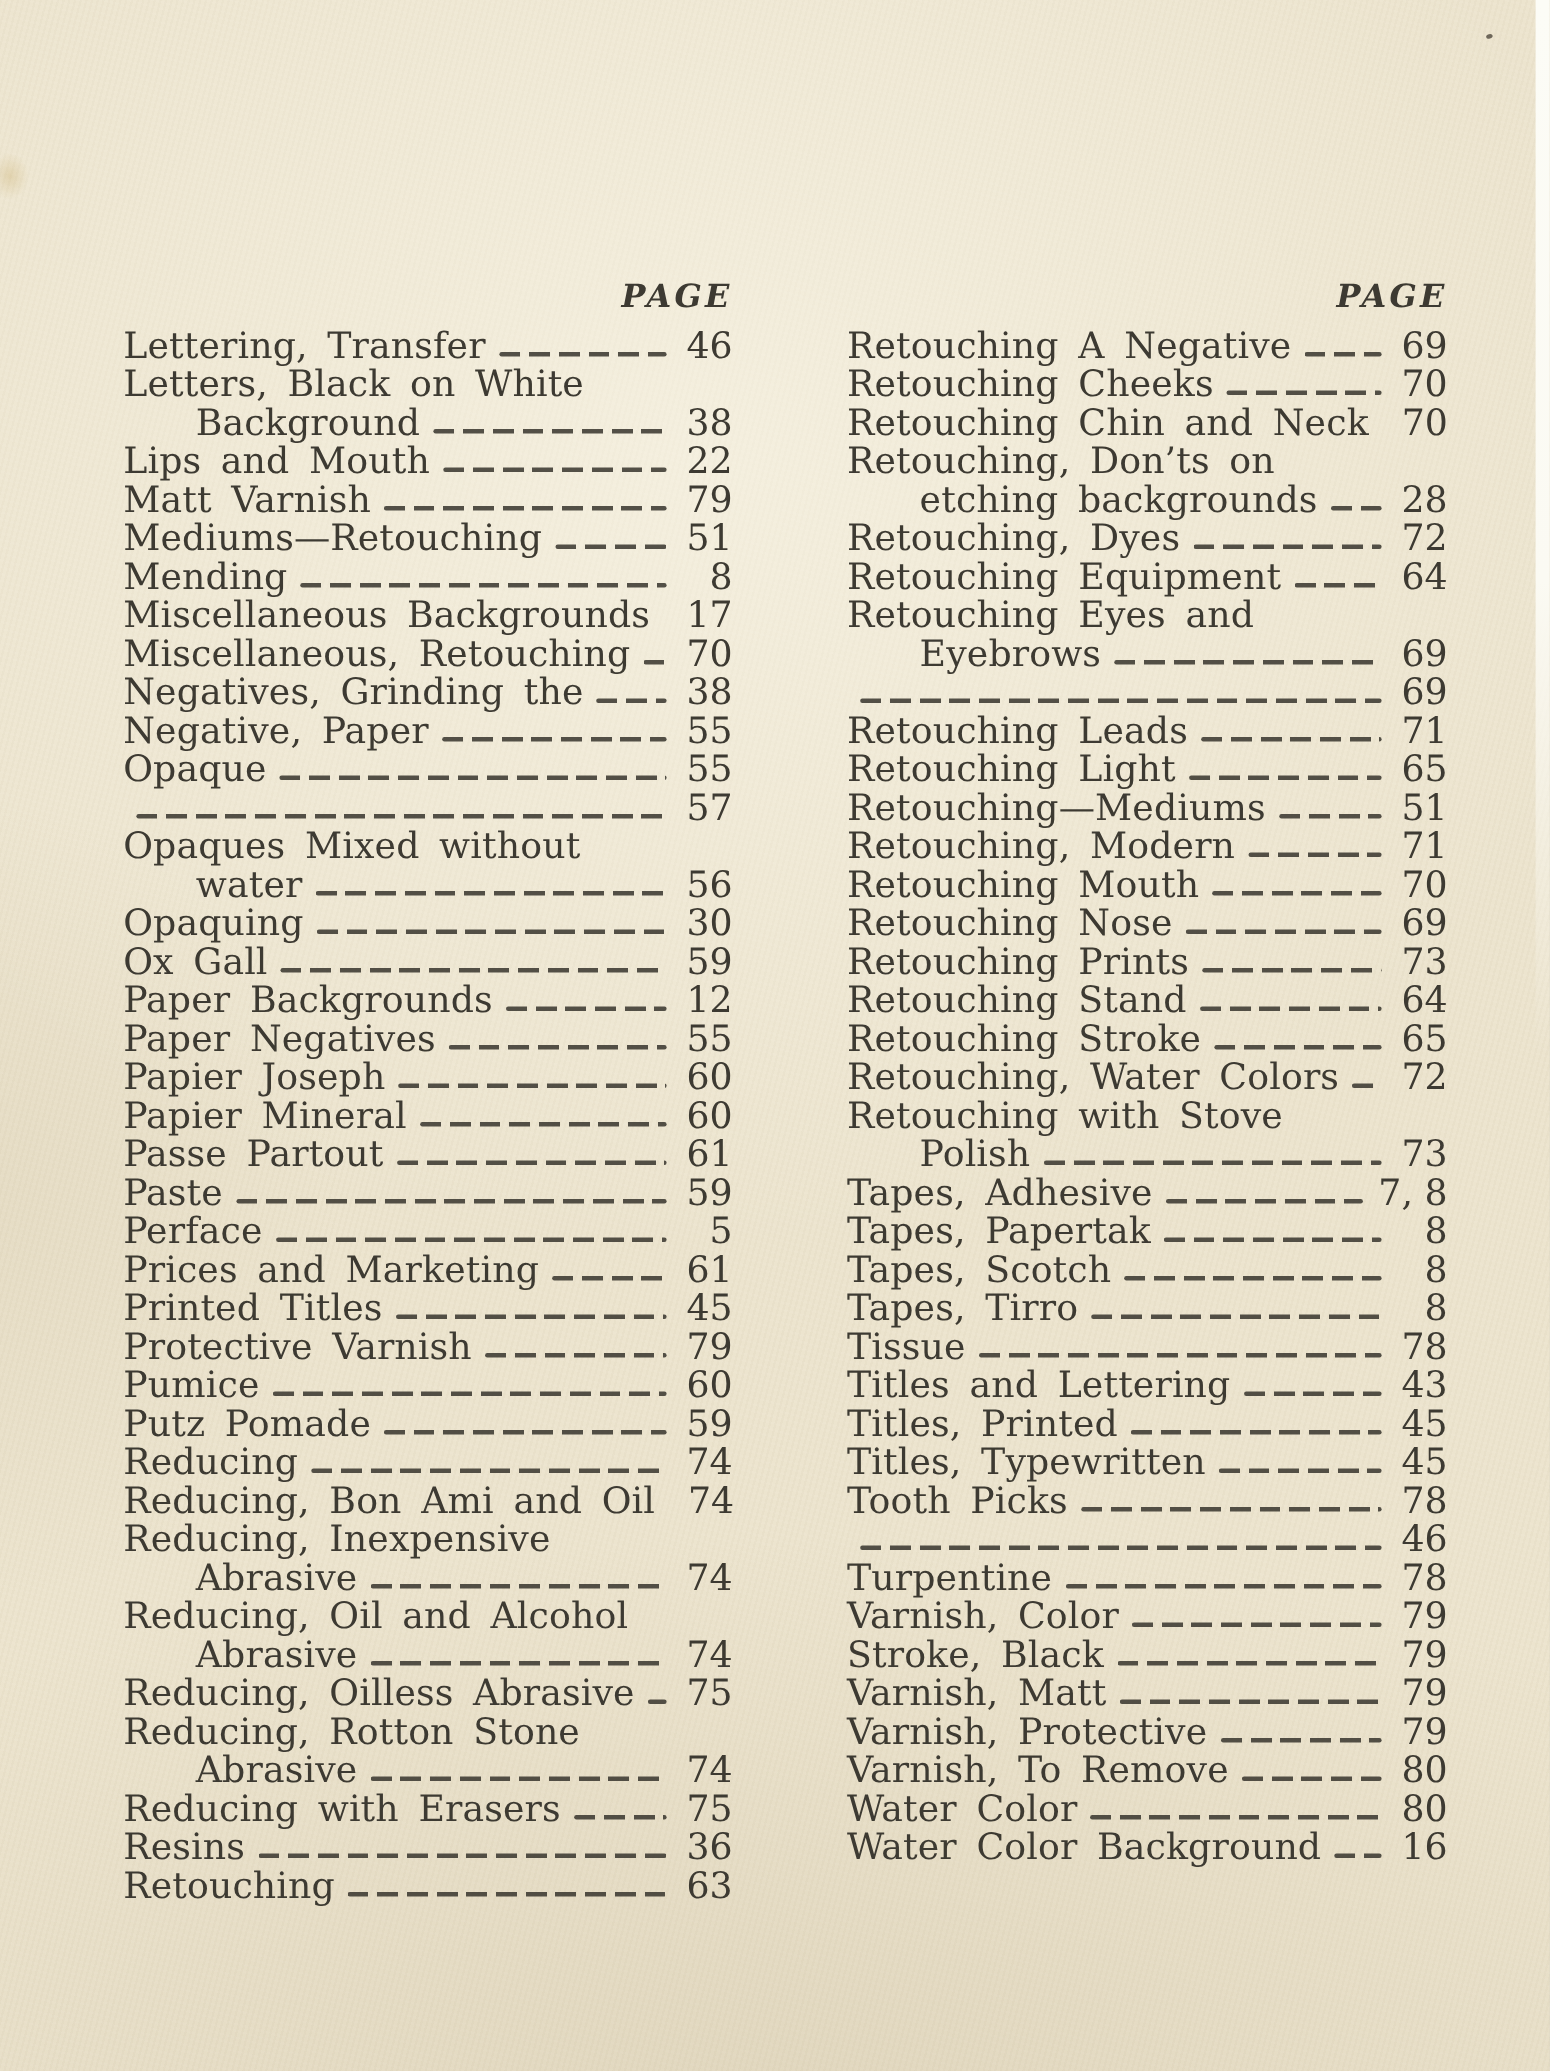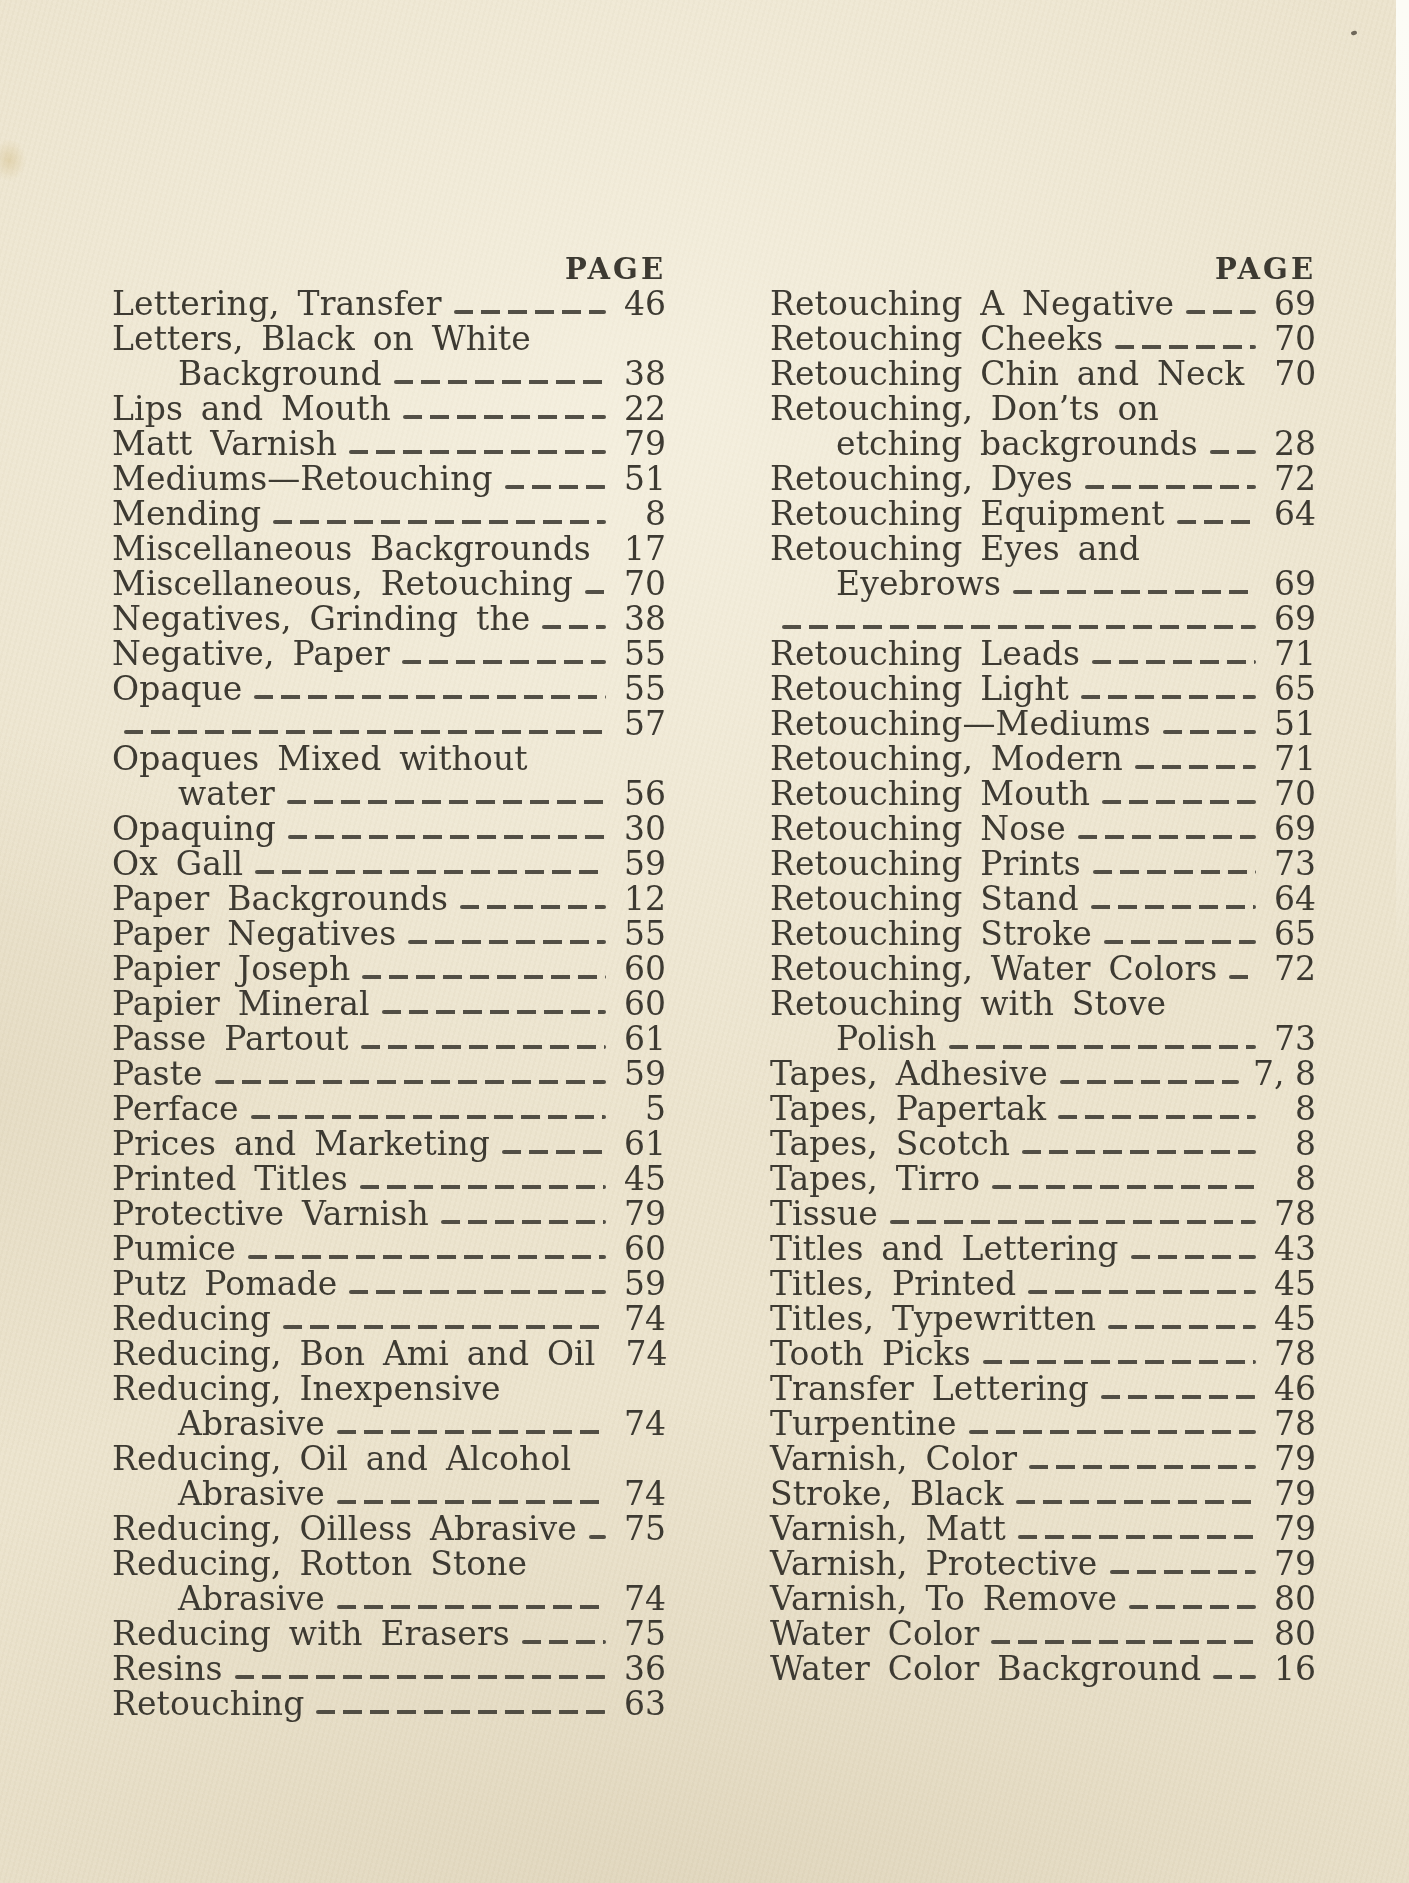--- a/index.html
+++ b/index.html
@@ -24,22 +24,23 @@
   }
   .col{position:absolute;top:252px;}
   .col-left{left:112px;width:554px;}
   .col-right{left:770px;width:546px;}
   .col-header{
     text-align:right;
     font-weight:bold;
     font-size:29px;
     letter-spacing:3px;
     line-height:34px;
-    margin-bottom:0;
+    margin-bottom:10px;
     color:var(--ink);
+    font-style:italic;
   }
   .row{
     display:flex;
     align-items:baseline;
     font-size:33px;
     line-height:35px;
     white-space:nowrap;
   }
   .row.indent{padding-left:66px;}
   .t{
@@ -445,21 +446,20 @@
         <span class="t">Titles, Typewritten</span>
         <span class="leader"></span>
         <span class="pg">45</span>
       </div>
       <div class="row">
         <span class="t">Tooth Picks</span>
         <span class="leader"></span>
         <span class="pg">78</span>
       </div>
       <div class="row">
-        <span class="t">Transfer Lettering</span>
         <span class="leader"></span>
         <span class="pg">46</span>
       </div>
       <div class="row">
         <span class="t">Turpentine</span>
         <span class="leader"></span>
         <span class="pg">78</span>
       </div>
       <div class="row">
         <span class="t">Varnish, Color</span>

